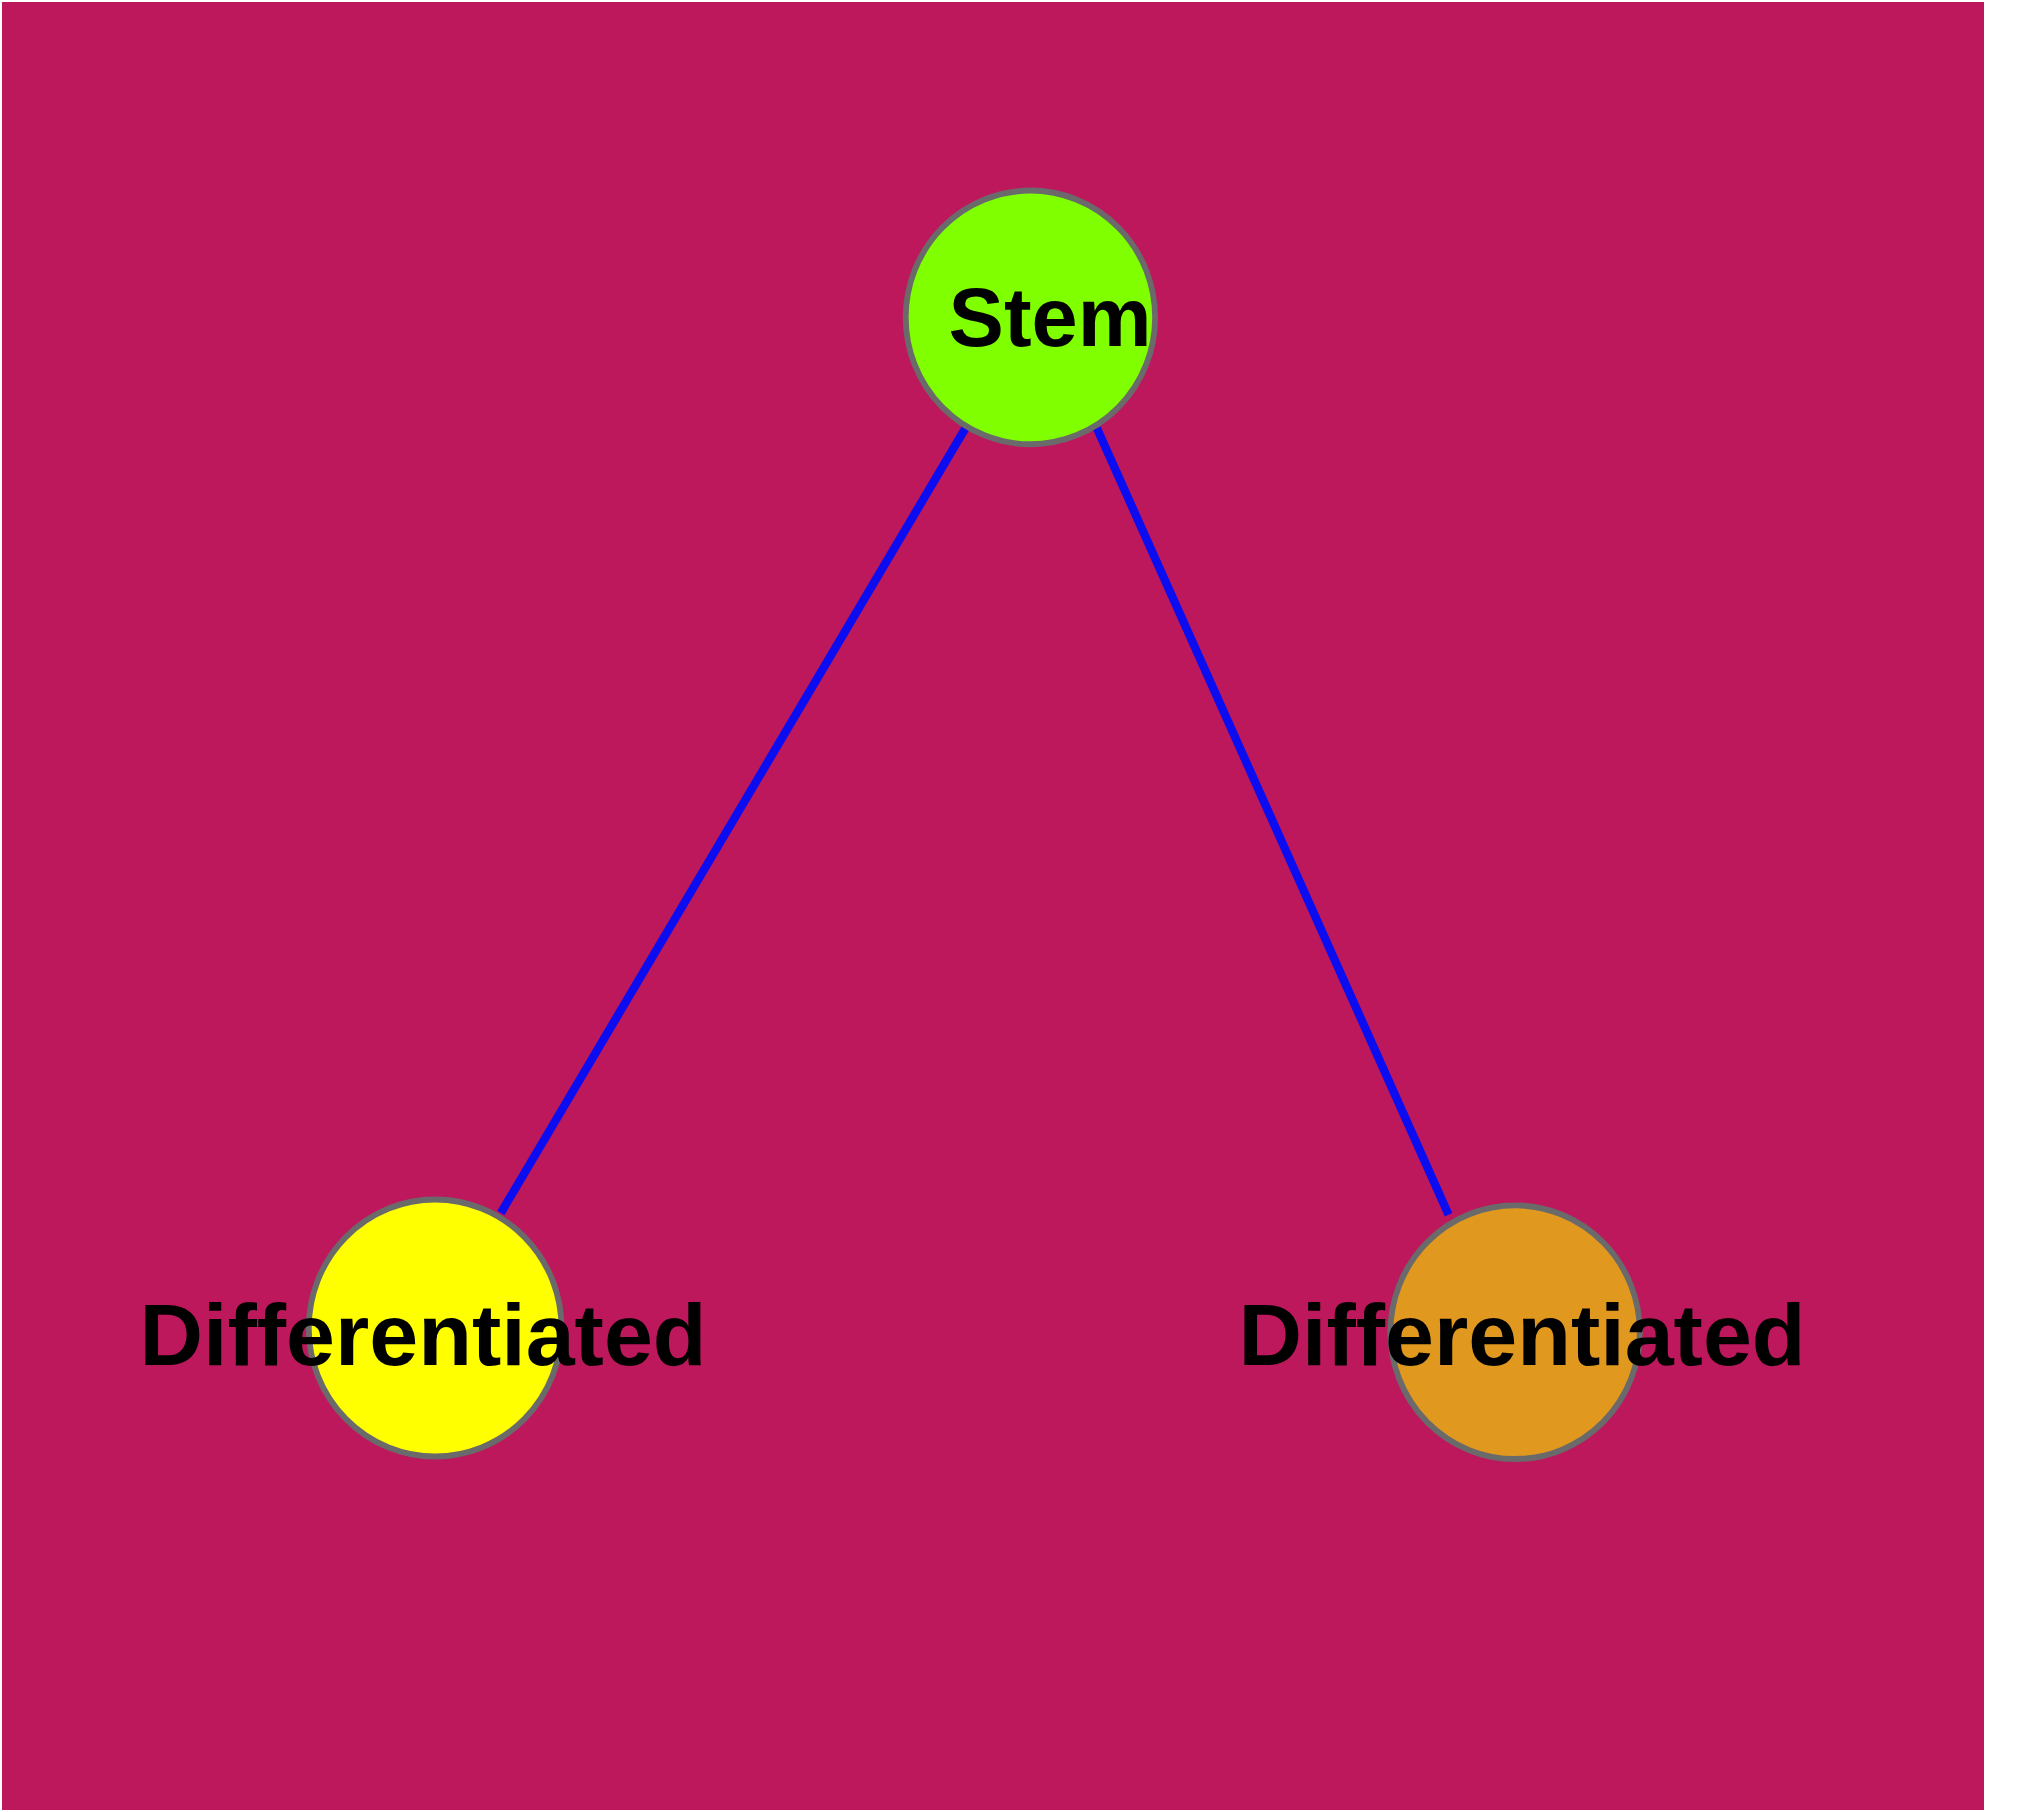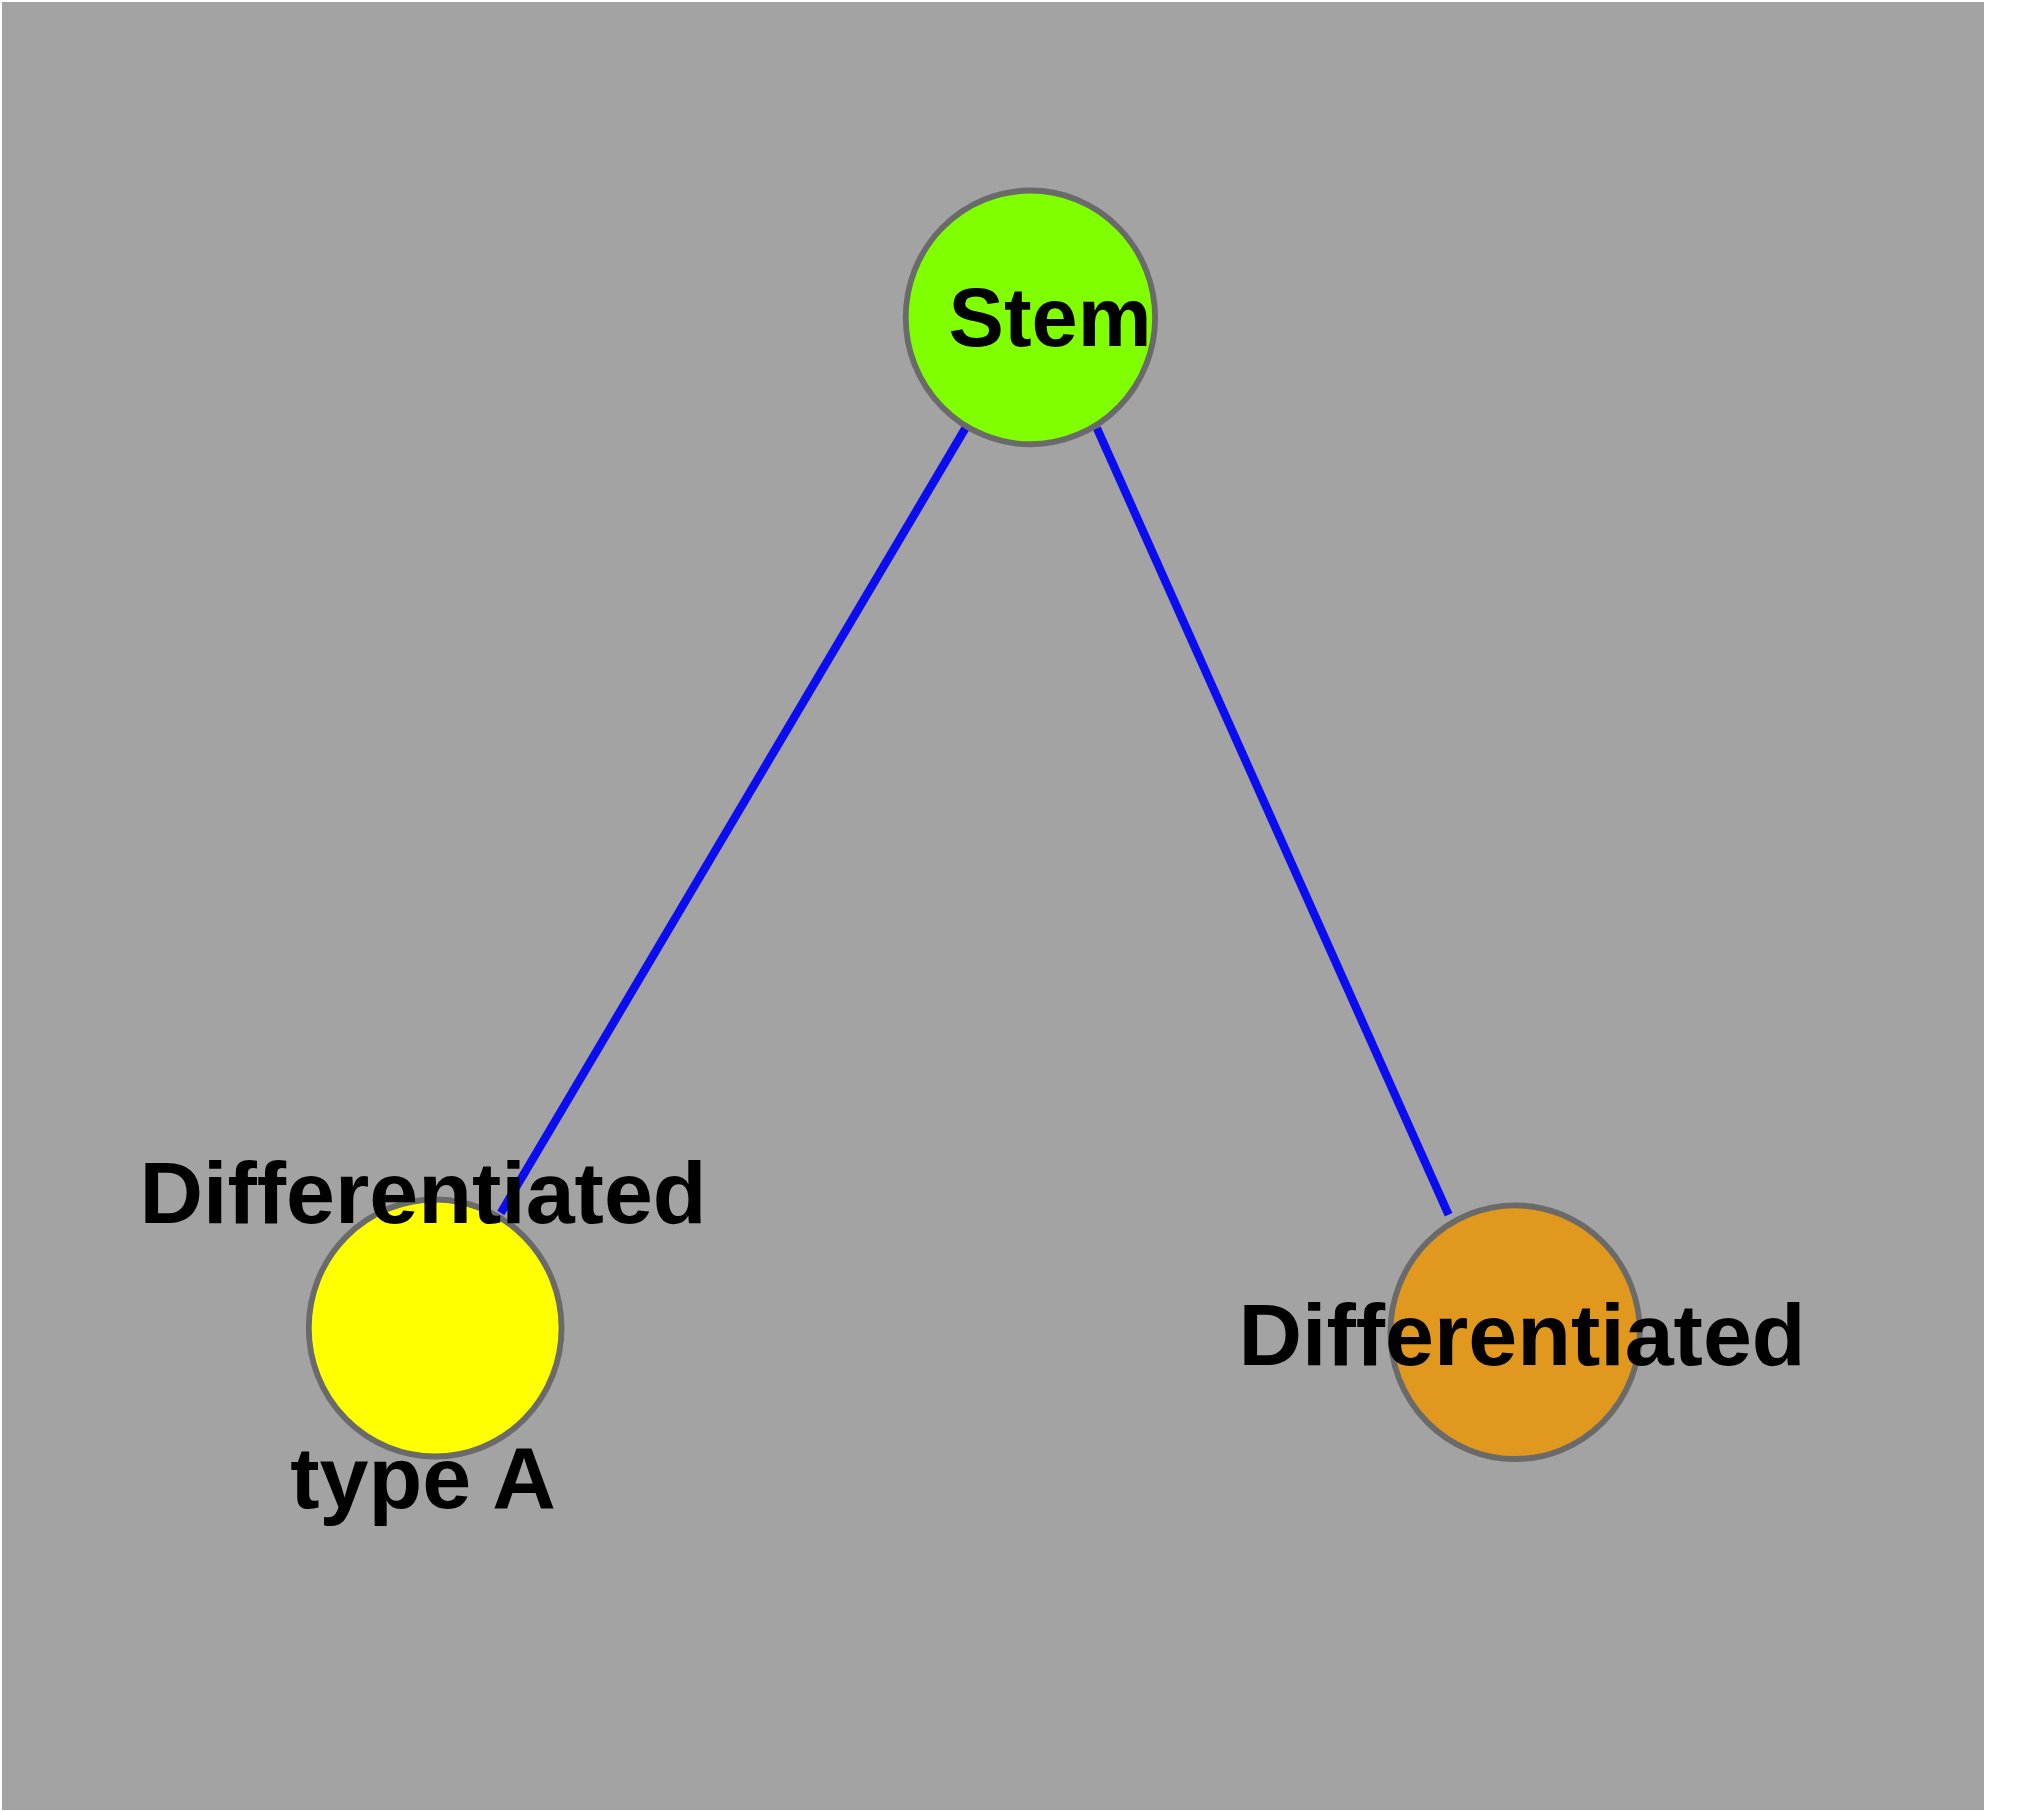--- a/index.html
+++ b/index.html
@@ -4,21 +4,21 @@
 <style>
   html, body {
     margin: 0;
     padding: 0;
     background: #ffffff;
   }
   #canvas {
     position: relative;
     width: 1986px;
     height: 1812px;
-    background: #a3a3a3;
+    background: #be185d;
     overflow: hidden;
     box-sizing: border-box;
     border: 2.5px solid #ffffff;
     font-family: "Liberation Sans", sans-serif;
     padding-left: 20px;
   }
   #graph-svg {
     position: absolute;
     top: 0;
     left: 0;
@@ -72,21 +72,20 @@
       <circle cx="1237" cy="373" r="150" fill="#7fff00" stroke="#6a6a6a" stroke-width="7"></circle>
       <circle cx="521" cy="1568" r="152" fill="#ffff00" stroke="#6a6a6a" stroke-width="7"></circle>
       <circle cx="1820" cy="1573" r="150" fill="#e0981f" stroke="#6a6a6a" stroke-width="7"></circle>
     </g>
   </svg>
 
   <div id="label-stem" class="node-label">Stem</div>
 
   <div id="label-type-a" class="node-label">
     <div>Differentiated</div>
-    <div>type A</div>
   </div>
 
   <div id="label-type-b" class="node-label">
     <div>Differentiated</div>
   </div>
 
 </div>
 
 
 </body></html>

